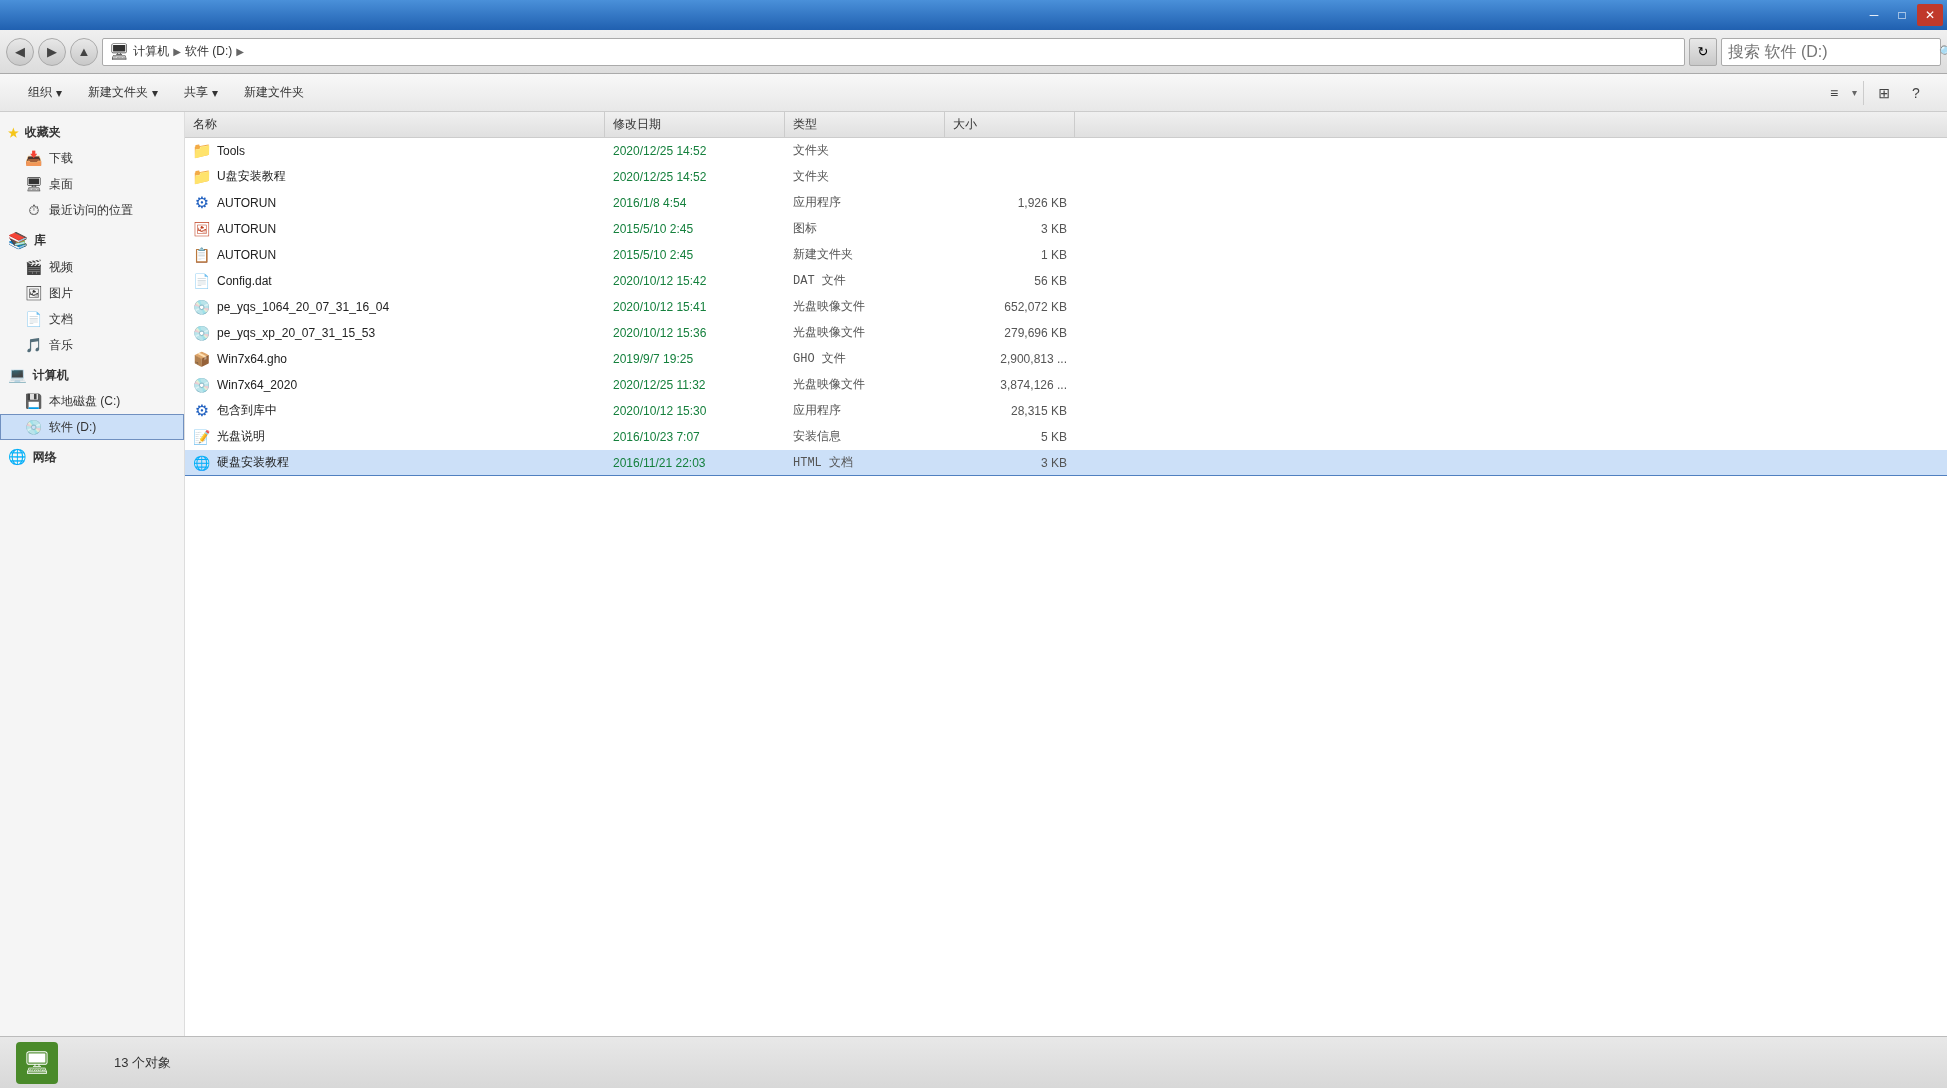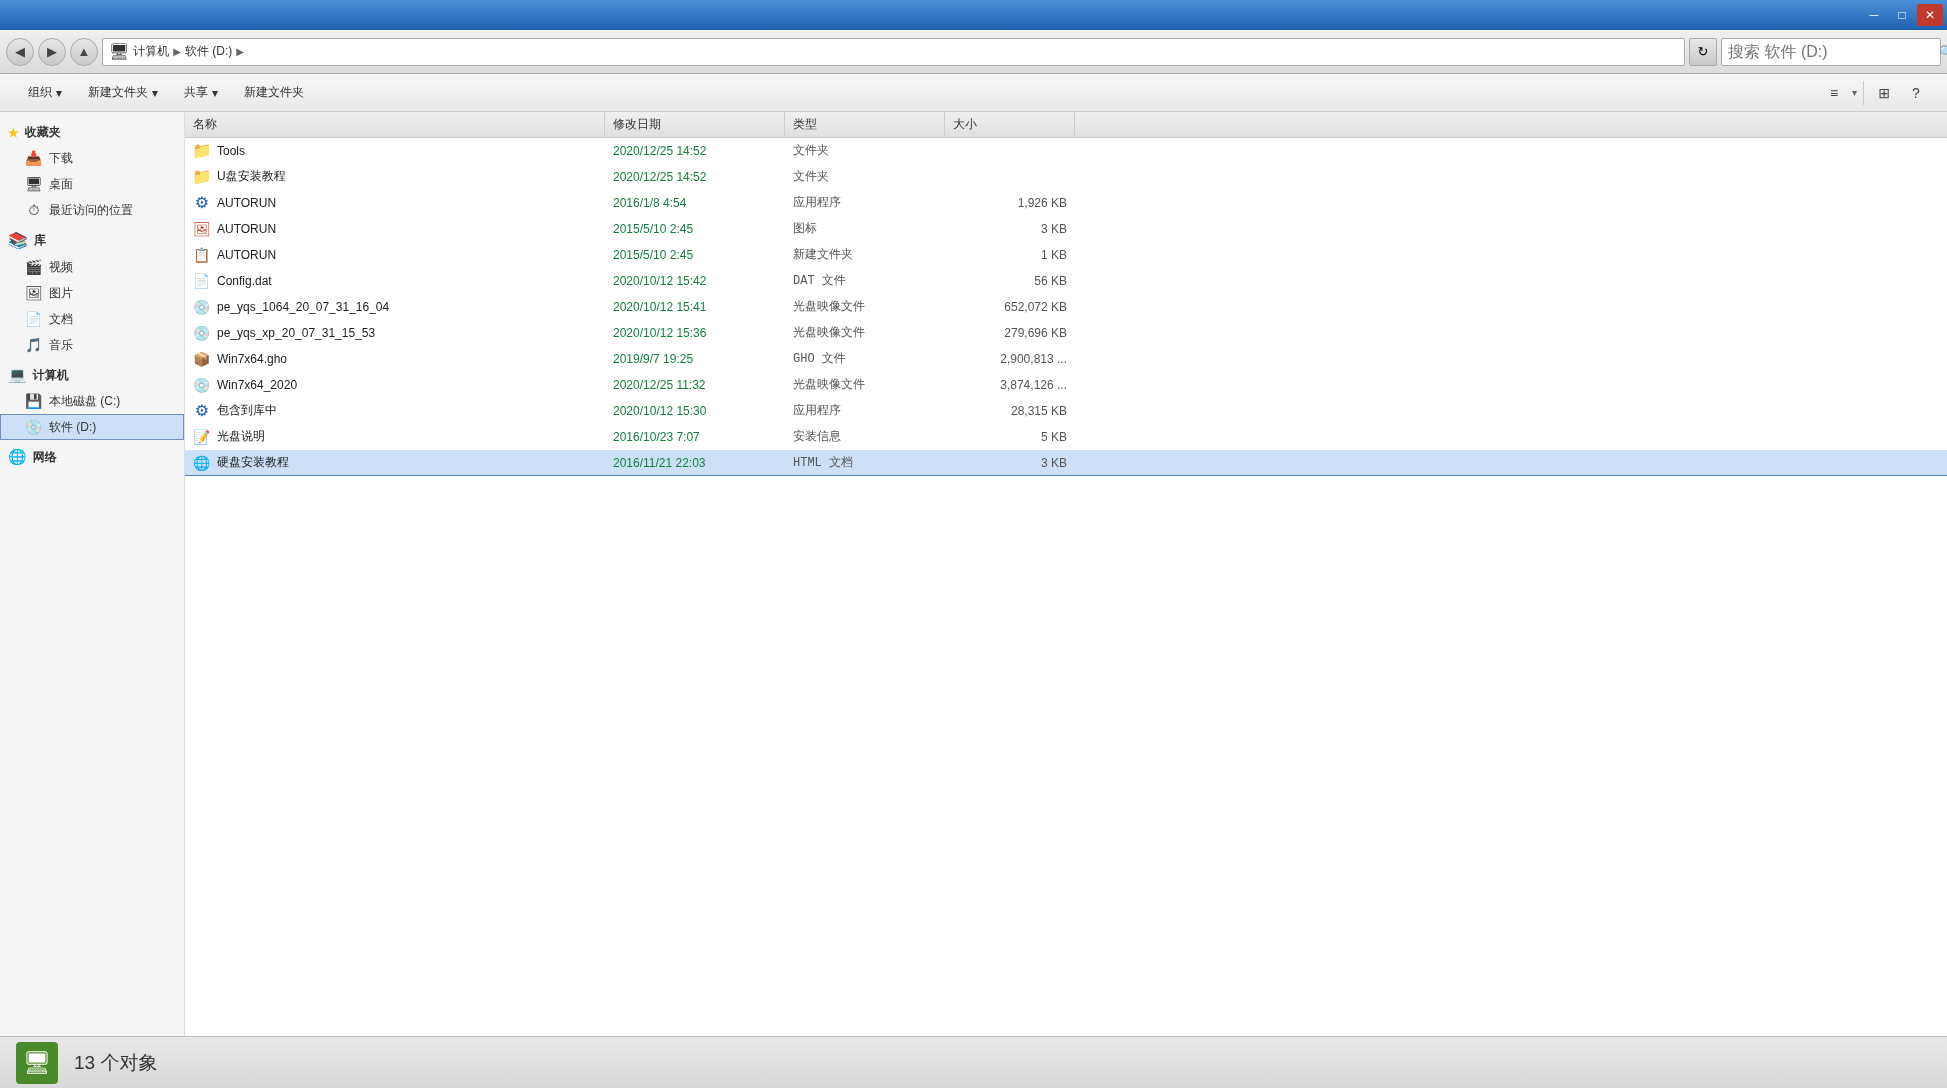--- a/index.html
+++ b/index.html
@@ -290,22 +290,23 @@
       background: #4a8a2a;
       border-radius: 4px;
       display: flex;
       align-items: center;
       justify-content: center;
       font-size: 20px;
       color: white;
       flex-shrink: 0;
     }
     .status-text {
-      font-size: 19px;
+      font-size: 13px;
       color: #333;
+      margin-left: 40px;
     }
     .icon-star { color: #f5c518; }
   </style>
 </head>
 <body>
 
 <div class="title-bar">
   <div class="title-bar-btn">─</div>
   <div class="title-bar-btn">□</div>
   <div class="title-bar-btn close">✕</div>

